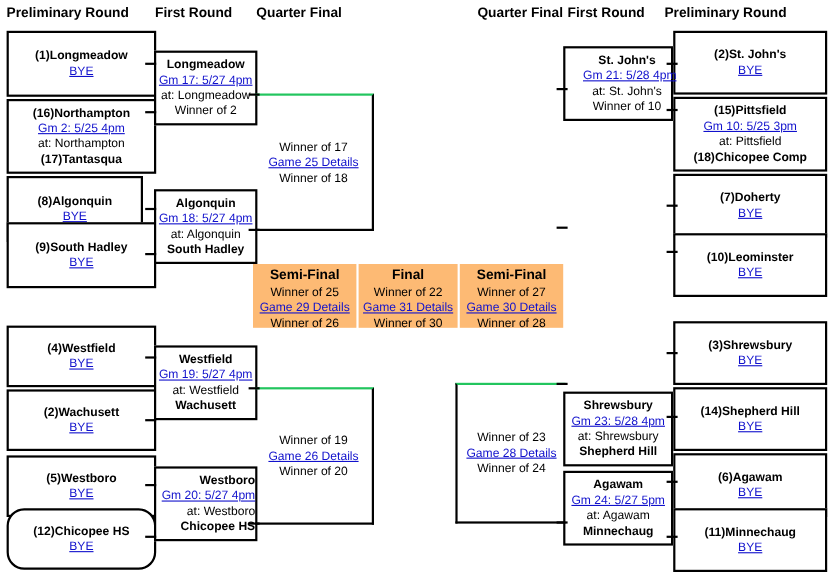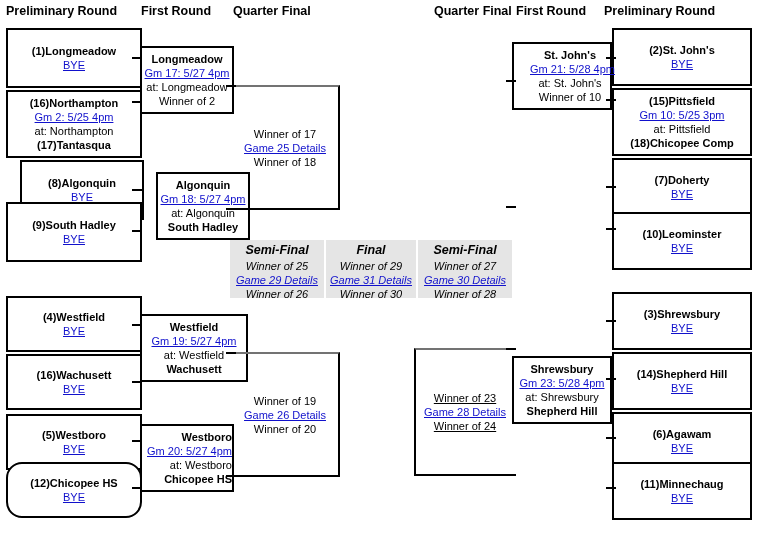--- a/index.html
+++ b/index.html
@@ -35,28 +35,28 @@
     color:#1111cc;
     text-decoration:underline;
     cursor:pointer;
   }
   .center-pad{display:flex;flex-direction:column;justify-content:center;height:100%;}
 
   
   .bx{border:2px solid #000;background:#fff;}
   .bx-l{border-left:2px solid #000;}
   .bx-r{border-right:2px solid #000;}
-  .bx-t{border-top:2px solid #737373;}
+  .bx-t{border-top:2px solid #22c55e;}
   .bx-b{border-bottom:2px solid #000;}
 
   
   .seg{position:absolute;background:#000;}
 
   
-  .gray{background:#e5e5e5;border:none;font-style:italic;}
+  .gray{background:#fdba74;border:none;}
   .gray .hd{font-weight:bold;font-size:12.5px;display:block;padding-bottom:2px;}
 </style>
 </head>
 <body>
 
 <div id="bracket">
 
   <div class="hdr" style="left:6px;top:4px;">Preliminary Round</div>
   <div class="hdr" style="left:141px;top:4px;">First Round</div>
   <div class="hdr" style="left:233px;top:4px;">Quarter Final</div>
@@ -73,21 +73,21 @@
 
   <div class="cell bx" style="left:6px;top:90px;width:136px;height:68px;">
     <div class="center-pad">
       <span class="ln bold">(16)Northampton</span>
       <span class="ln lnk">Gm 2: 5/25 4pm</span>
       <span class="ln">at: Northampton</span>
       <span class="ln bold">(17)Tantasqua</span>
     </div>
   </div>
 
-  <div class="cell bx" style="left:20px;top:160px;width:124px;height:60px;">
+  <div class="cell bx" style="left:6px;top:160px;width:124px;height:60px;">
     <div class="center-pad">
       <span class="ln bold">(8)Algonquin</span>
       <span class="ln lnk">BYE</span>
     </div>
   </div>
 
   <div class="cell bx" style="left:6px;top:202px;width:136px;height:60px;">
     <div class="center-pad">
       <span class="ln bold">(9)South Hadley</span>
       <span class="ln lnk">BYE</span>
@@ -96,21 +96,21 @@
 
   <div class="cell bx" style="left:6px;top:296px;width:136px;height:56px;">
     <div class="center-pad">
       <span class="ln bold">(4)Westfield</span>
       <span class="ln lnk">BYE</span>
     </div>
   </div>
 
   <div class="cell bx" style="left:6px;top:354px;width:136px;height:56px;">
     <div class="center-pad">
-      <span class="ln bold">(16)Wachusett</span>
+      <span class="ln bold">(2)Wachusett</span>
       <span class="ln lnk">BYE</span>
     </div>
   </div>
 
   <div class="cell bx" style="left:6px;top:414px;width:136px;height:56px;">
     <div class="center-pad">
       <span class="ln bold">(5)Westboro</span>
       <span class="ln lnk">BYE</span>
     </div>
   </div>
@@ -124,30 +124,30 @@
 
   <div class="cell bx" style="left:140px;top:46px;width:94px;height:68px;">
     <div class="center-pad">
       <span class="ln bold">Longmeadow</span>
       <span class="ln lnk">Gm 17: 5/27 4pm</span>
       <span class="ln">at: Longmeadow</span>
       <span class="ln">Winner of 2</span>
     </div>
   </div>
 
-  <div class="cell bx" style="left:156px;top:172px;width:94px;height:68px;">
+  <div class="cell bx" style="left:140px;top:172px;width:94px;height:68px;">
     <div class="center-pad">
       <span class="ln bold">Algonquin</span>
       <span class="ln lnk">Gm 18: 5/27 4pm</span>
       <span class="ln">at: Algonquin</span>
       <span class="ln bold">South Hadley</span>
     </div>
   </div>
 
-  <div class="cell bx" style="left:140px;top:314px;width:108px;height:68px;">
+  <div class="cell bx" style="left:140px;top:314px;width:94px;height:68px;">
     <div class="center-pad">
       <span class="ln bold">Westfield</span>
       <span class="ln lnk">Gm 19: 5/27 4pm</span>
       <span class="ln">at: Westfield</span>
       <span class="ln bold">Wachusett</span>
     </div>
   </div>
 
   <div class="cell bx" style="left:140px;top:424px;width:94px;height:68px;text-align:right;">
     <div class="center-pad">
@@ -244,40 +244,48 @@
 
   <div class="cell bx" style="left:512px;top:310px;width:100px;height:68px;margin-top:46px;">
     <div class="center-pad">
       <span class="ln bold">Shrewsbury</span>
       <span class="ln lnk">Gm 23: 5/28 4pm</span>
       <span class="ln">at: Shrewsbury</span>
       <span class="ln bold">Shepherd Hill</span>
     </div>
   </div>
 
-
-
-  <div class="cell bx-t bx-l bx-b" style="left:414px;top:348px;width:100px;height:128px;border-right:none;text-decoration:underline;">
+  <div class="cell bx" style="left:512px;top:428px;width:100px;height:68px;">
+    <div class="center-pad">
+      <span class="ln bold">Agawam</span>
+      <span class="ln lnk">Gm 24: 5/27 5pm</span>
+      <span class="ln">at: Agawam</span>
+      <span class="ln bold">Minnechaug</span>
+    </div>
+  </div>
+
+
+  <div class="cell bx-t bx-l bx-b" style="left:414px;top:348px;width:100px;height:128px;border-right:none;">
     <div class="center-pad">
       <span class="ln">Winner of 23</span>
       <span class="ln lnk">Game 28 Details</span>
       <span class="ln">Winner of 24</span>
     </div>
   </div>
 
   <div class="cell gray" style="left:230px;top:240px;width:94px;height:58px;padding-top:3px;">
     <span class="hd">Semi-Final</span>
     <span class="ln">Winner of 25</span>
     <span class="ln lnk">Game 29 Details</span>
     <span class="ln">Winner of 26</span>
   </div>
 
   <div class="cell gray" style="left:326px;top:240px;width:90px;height:58px;padding-top:3px;">
     <span class="hd">Final</span>
-    <span class="ln">Winner of 29</span>
+    <span class="ln">Winner of 22</span>
     <span class="ln lnk">Game 31 Details</span>
     <span class="ln">Winner of 30</span>
   </div>
 
   <div class="cell gray" style="left:418px;top:240px;width:94px;height:58px;padding-top:3px;">
     <span class="hd">Semi-Final</span>
     <span class="ln">Winner of 27</span>
     <span class="ln lnk">Game 30 Details</span>
     <span class="ln">Winner of 28</span>
   </div>

